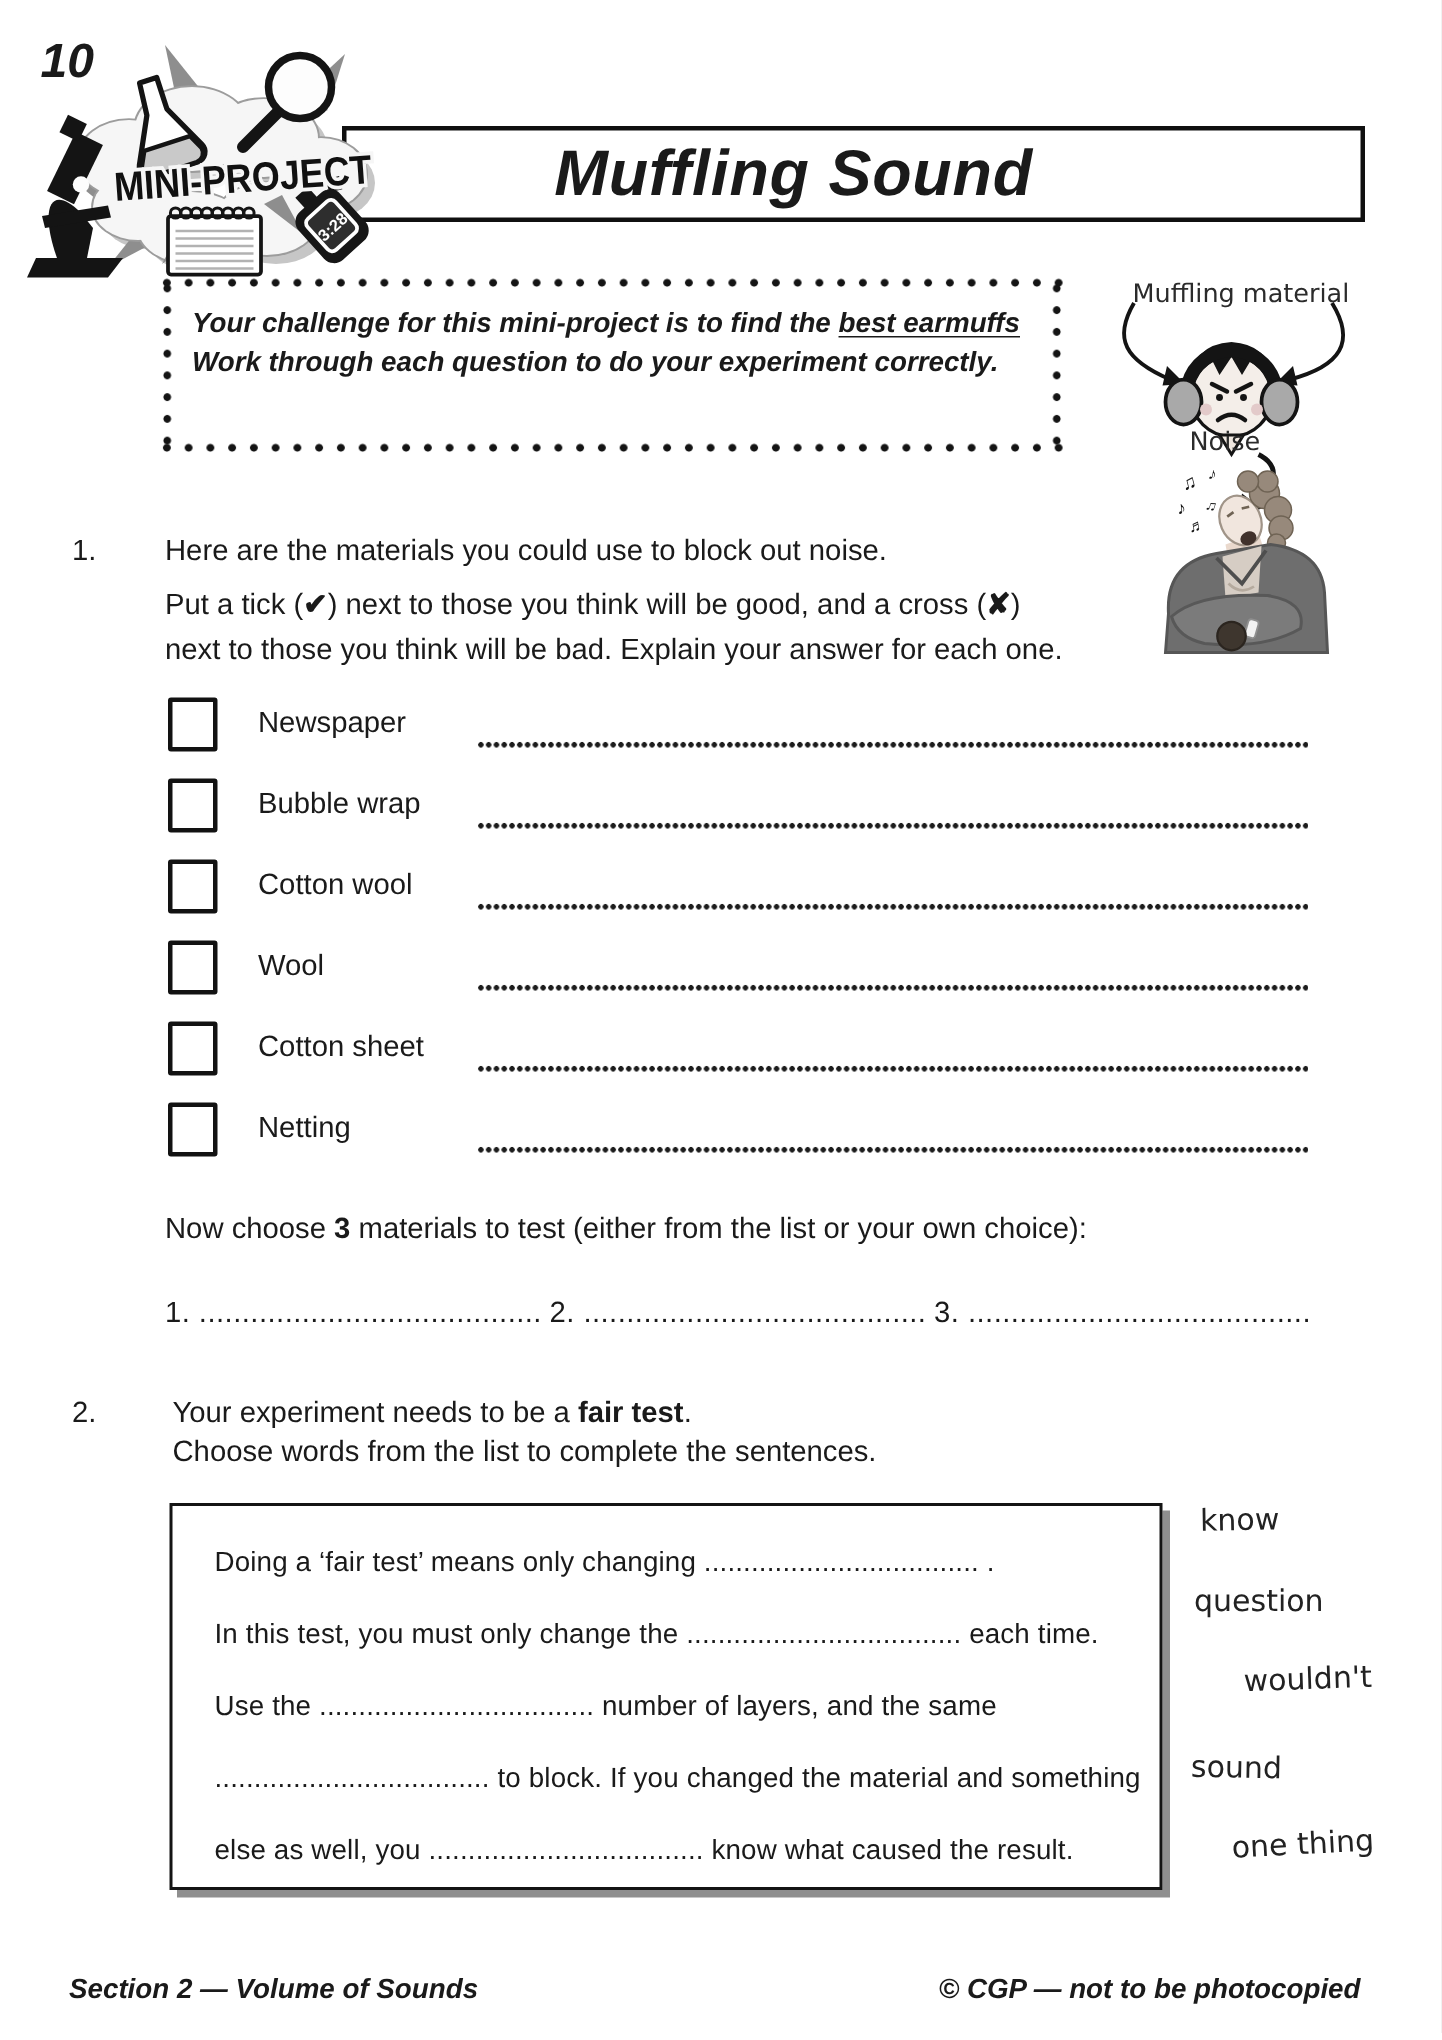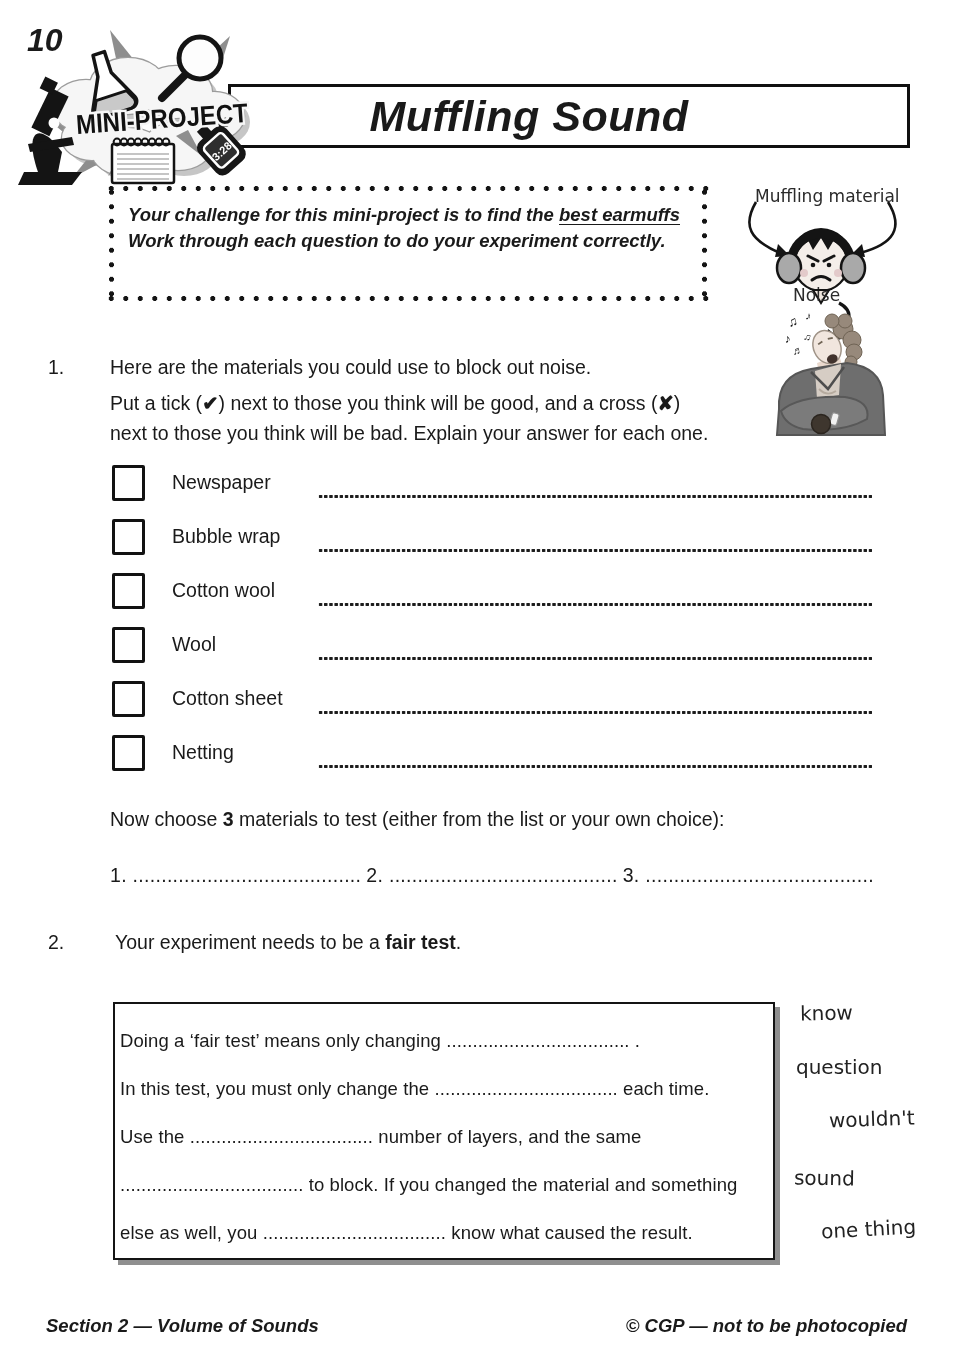--- a/index.html
+++ b/index.html
@@ -46,21 +46,21 @@
     flex:1; height:22px; align-self:center; margin-top:10px;
     background-image:radial-gradient(circle, #1c1c1c 1.6px, transparent 2px);
     background-size:5.2px 5px; background-repeat:repeat-x; background-position:left bottom;
   }
   .choose-line { position:absolute; left:110px; top:808px; font-size:19.5px; }
   .blanks-row { position:absolute; left:110px; top:864px; width:764px; display:flex; justify-content:space-between; font-size:19.5px; letter-spacing:0.3px; }
   .q2-line2 { position:absolute; left:115px; top:957px; font-size:19.5px; }
   .fair-box {
     position:absolute; left:113px; top:1002px; width:662px; height:258px;
     border:2.5px solid #141414; background:#fff; box-shadow:5px 5px 0 #8f8f8f;
-    padding:26px 12px 0 5px;
+    padding:26px 12px 0 28px;
   }
   .fair-line { font-size:18.5px; line-height:21px; margin-bottom:27px; white-space:nowrap; letter-spacing:0.1px; }
   .word-bank-item { position:absolute; font-size:20px; color:#222; font-family:"DejaVu Sans", sans-serif; white-space:nowrap; }
   .footer-left { position:absolute; left:46px; top:1315px; font-size:18.5px; font-weight:bold; font-style:italic; }
   .footer-right { position:absolute; right:54px; top:1315px; font-size:18.5px; font-weight:bold; font-style:italic; }
   .b { font-weight:bold; }
   svg text { font-family:"Liberation Sans", sans-serif; }
 </style>
 </head>
 <body>
@@ -289,20 +289,21 @@
   <div class="blanks-row">
     <span>1. ........................................</span>
     <span>2. ........................................</span>
     <span>3. ........................................</span>
   </div>
 
   <div class="q-row q2" style="left:48px; top:931px; width:740px;">
     <span class="q-num">2.</span>
     <span><span>Your experiment needs to be a </span><span class="b">fair test</span><span>.</span></span>
   </div>
+  <div class="q2-line2">Choose words from the list to complete the sentences.</div>
 
   <div class="fair-box">
     <div class="fair-line">Doing a ‘fair test’ means only changing ................................... .</div>
     <div class="fair-line">In this test, you must only change the ................................... each time.</div>
     <div class="fair-line">Use the ................................... number of layers, and the same</div>
     <div class="fair-line">................................... to block.  If you changed the material and something</div>
     <div class="fair-line">else as well, you ................................... know what caused the result.</div>
   </div>
 
   <span class="word-bank-item" style="left:800px; top:1001px; transform:rotate(-1deg);">know</span>

